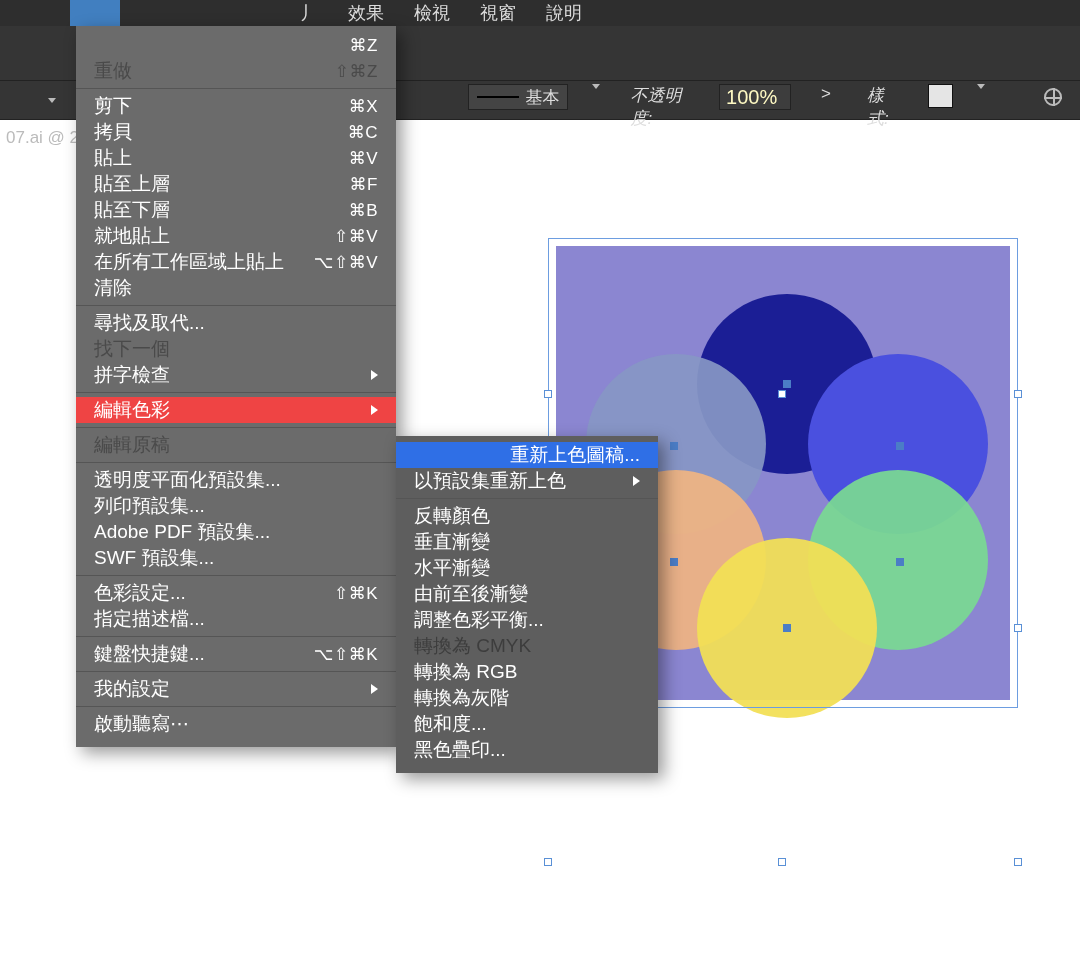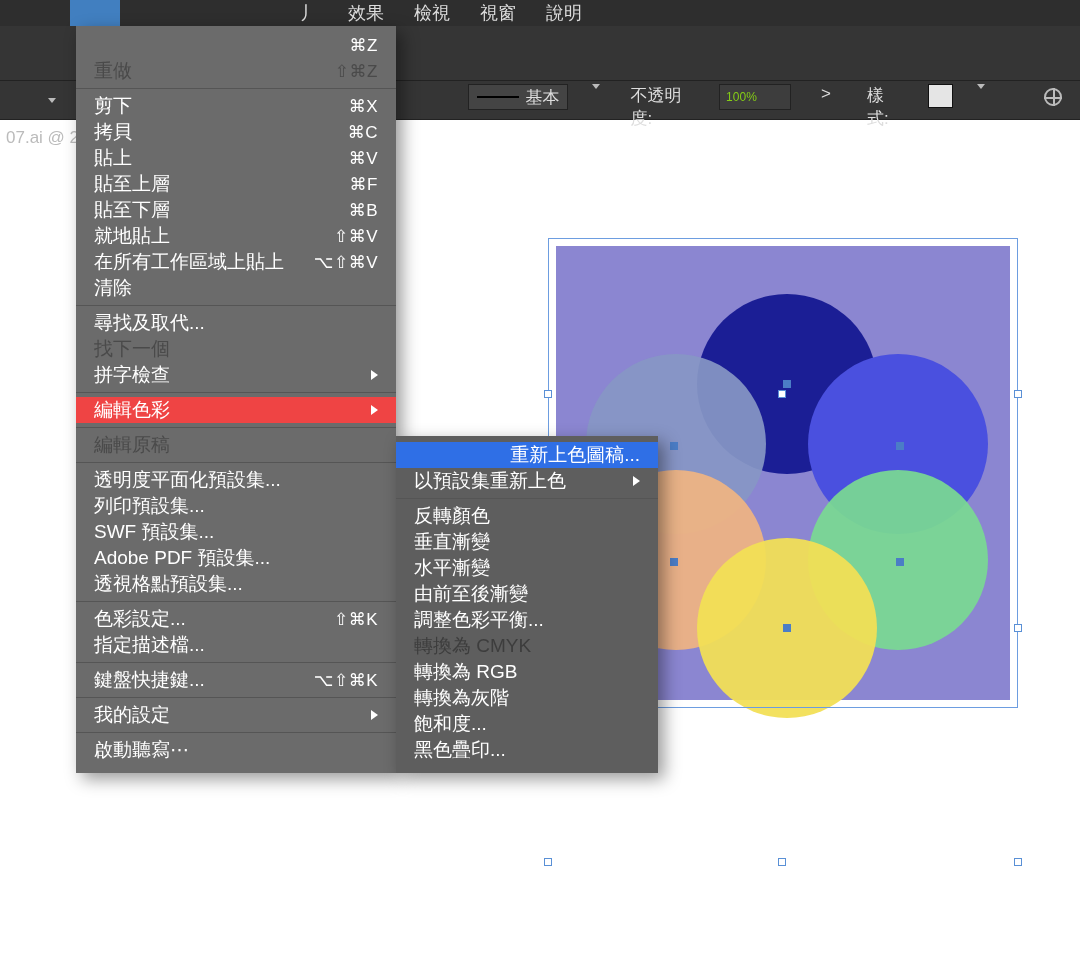--- a/index.html
+++ b/index.html
@@ -29,25 +29,25 @@
     background: #4aa3ff; opacity: .7;
   }
   .ctrlbar {
     position: absolute; top: 80px; left: 0; right: 0; height: 40px;
     background: #353535;
     border-top: 1px solid #222; border-bottom: 1px solid #222;
     display: flex; align-items: center;
     color: #ddd; font-size: 17px;
     gap: 8px; padding-left: 6px;
   }
-  .ctrl-lbl { padding: 0 6px; }
+  .ctrl-lbl { padding: 0 6px; font-style: italic; }
   .ctrl-input {
     height: 26px; background: #3d3d3d; border: 1px solid #222;
-    color: #84cc16; width: 72px; padding: 0 6px;
-    font-size: 12px;
+    color: #fef9c3; width: 72px; padding: 0 6px;
+    font-size: 20px;
   }
   .stroke-box {
     height: 26px; width: 120px; background: #444;
     border: 1px solid #222;
     display: flex; align-items: center;
     gap: 6px; padding: 0 8px;
   }
   .stroke-line { flex: 1; height: 2px; background: #000; }
   .style-box { width: 30px; height: 24px; background: #e5e5e5; border: 1px solid #111; }
   .caret-sm {
@@ -304,27 +304,24 @@
       <span>編輯原稿</span>
     </div>
     <div class="menu-sep"></div>
     <div class="menu-item">
       <span>透明度平面化預設集...</span>
     </div>
     <div class="menu-item">
       <span>列印預設集...</span>
     </div>
     <div class="menu-item">
+      <span>Adobe PDF 預設集...</span>
+    </div>
+    <div class="menu-item">
       <span>SWF 預設集...</span>
-    </div>
-    <div class="menu-item">
-      <span>Adobe PDF 預設集...</span>
-    </div>
-    <div class="menu-item">
-      <span>透視格點預設集...</span>
     </div>
     <div class="menu-sep"></div>
     <div class="menu-item">
       <span>色彩設定...</span>
       <span class="menu-short">⇧⌘K</span>
     </div>
     <div class="menu-item">
       <span>指定描述檔...</span>
     </div>
     <div class="menu-sep"></div>

